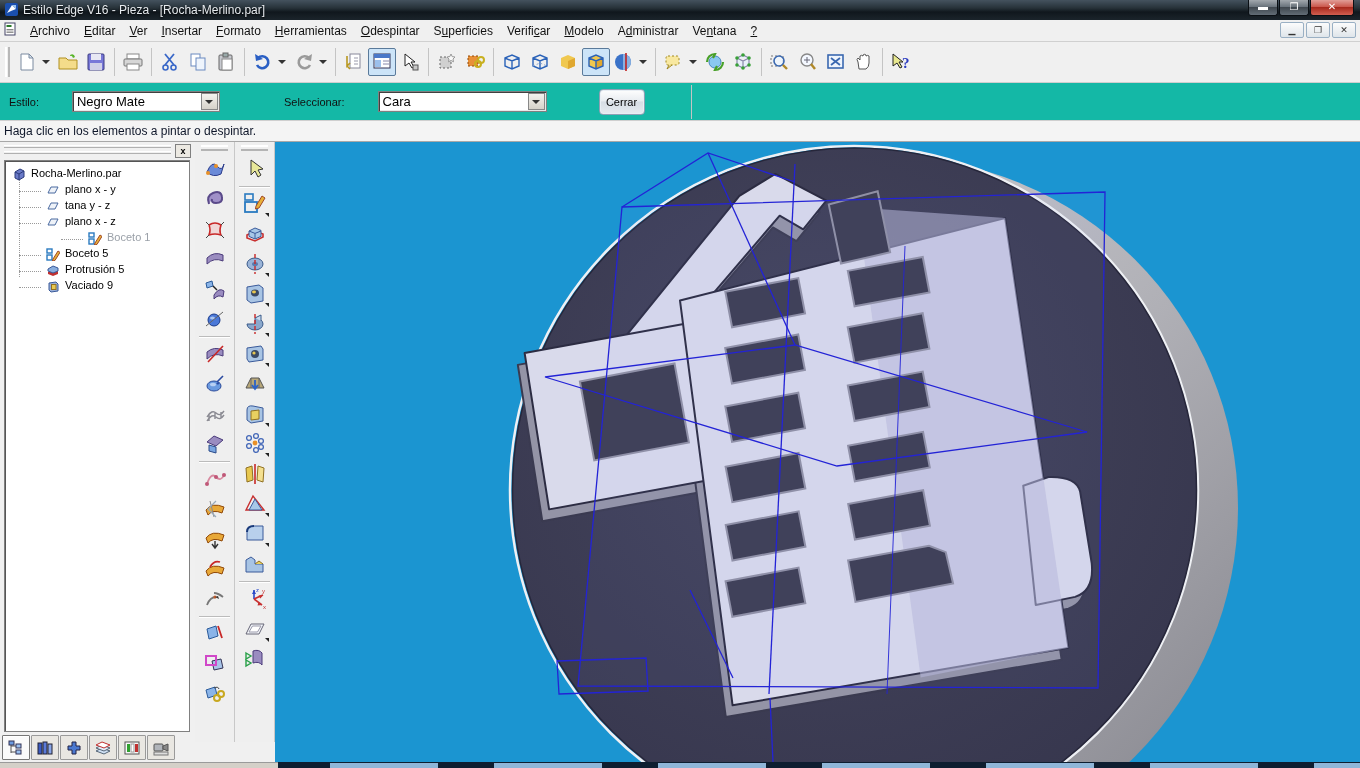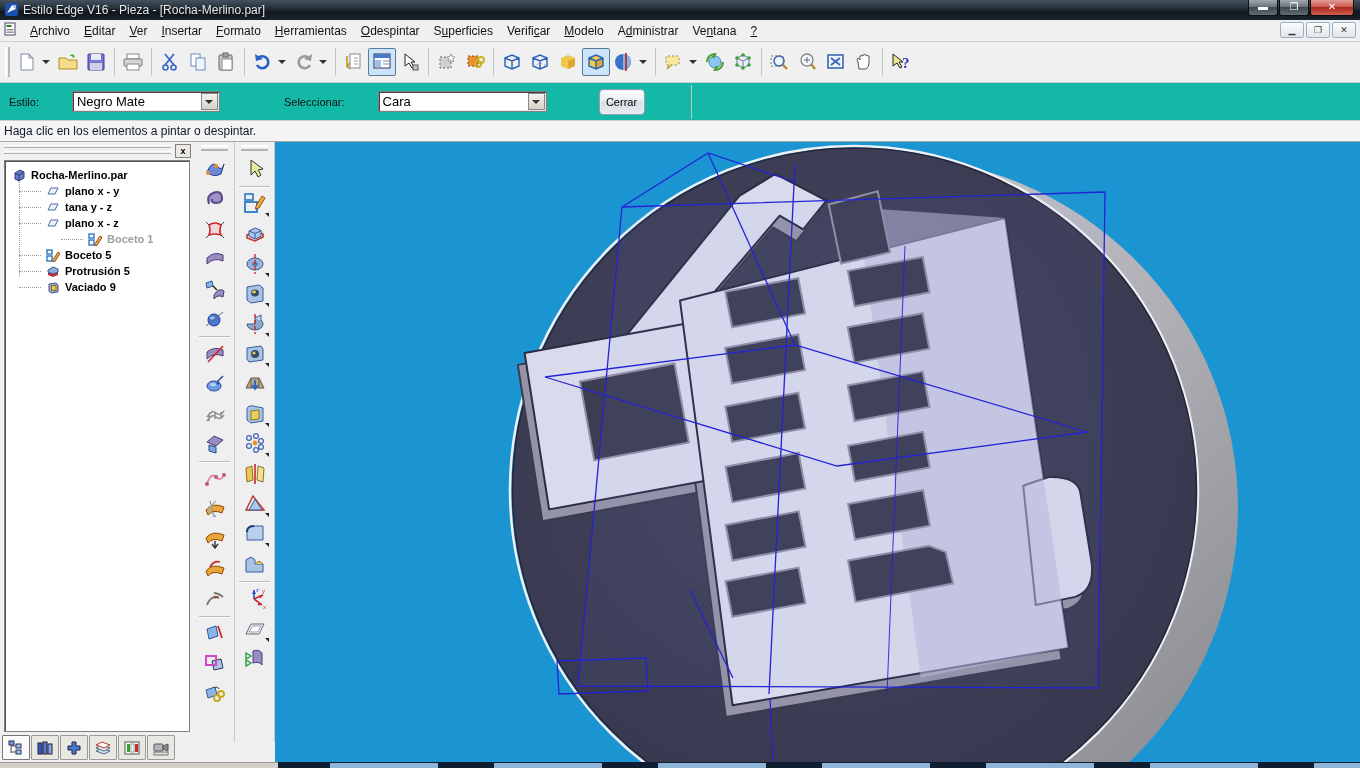--- a/index.html
+++ b/index.html
@@ -63,21 +63,21 @@
 
   
   .edgebar { position:absolute; left:0; top:0; width:195px; height:100%; background:#f0f0f0; }
   .eb-head { position:relative; height:16px; margin:1px 2px 0 2px; }
   .eb-head .gripline { position:absolute; left:2px; right:22px; height:3px; border-top:1px solid #fff; border-bottom:1px solid #b0b0b0; }
   .eb-head .g1 { top:2px; } .eb-head .g2 { top:8px; }
   .eb-close { position:absolute; right:2px; top:1px; width:16px; height:14px; border:1px solid #808080;
     background:#ece9e2; font-size:9px; font-weight:bold; line-height:12px; text-align:center; color:#000; }
   .treebox { position:absolute; left:4px; right:5px; top:18px; bottom:30px; background:#fff;
     border:1px solid #808080; box-shadow:inset 1px 1px 0 #555; overflow:hidden; padding-top:6px; }
-  .trow { position:relative; height:16px; display:flex; align-items:center; font-size:11px; color:#000; white-space:nowrap;font-weight:bold; }
+  .trow { position:relative; height:16px; display:flex; align-items:flex-start; font-size:11px; color:#000; white-space:nowrap; }
   .trow .ticon { width:16px; height:14px; display:flex; align-items:center; justify-content:center; margin-right:4px; }
   .trow.root { padding-left:6px; }
   .trow.child { padding-left:40px; }
   .trow.child .twig { position:absolute; left:14px; top:8px; width:22px; border-top:1px dotted #999; }
   .trunk { position:absolute; left:14px; top:14px; width:1px; height:102px; border-left:1px dotted #999; }
   .trow.disabled { color:#9aa0a8;margin-left:42px; }
   .eb-tabs { position:absolute; left:2px; bottom:2px; display:flex; gap:1px; }
   .ebtab { width:28px; height:25px; border:1px solid #9a9a9a; background:#e9e7e2; display:flex; align-items:center; justify-content:center; border-radius:1px; }
   .ebtab.active { background:#fafafa; border-color:#777; box-shadow:0 1px 0 #fff inset; }
 

